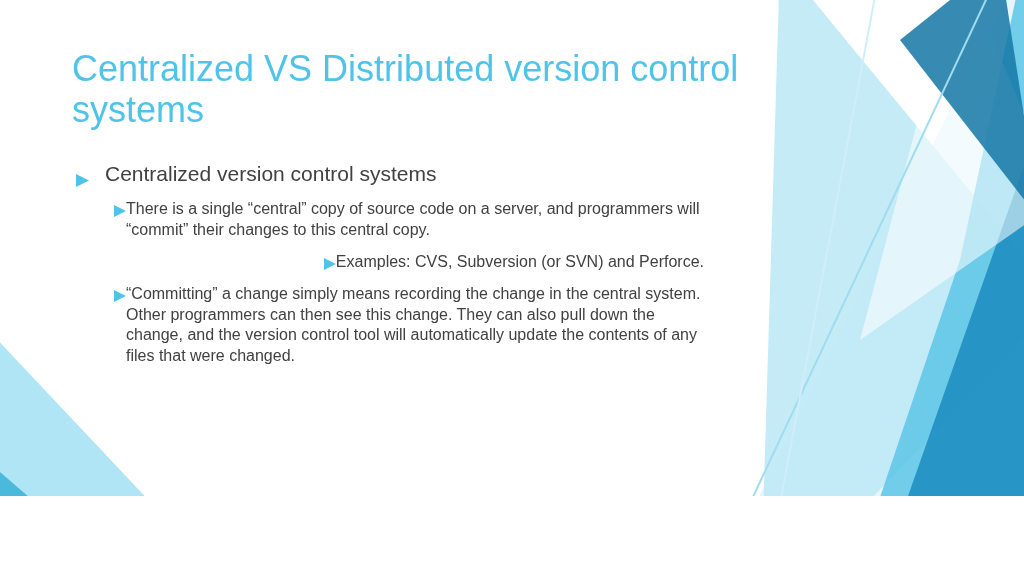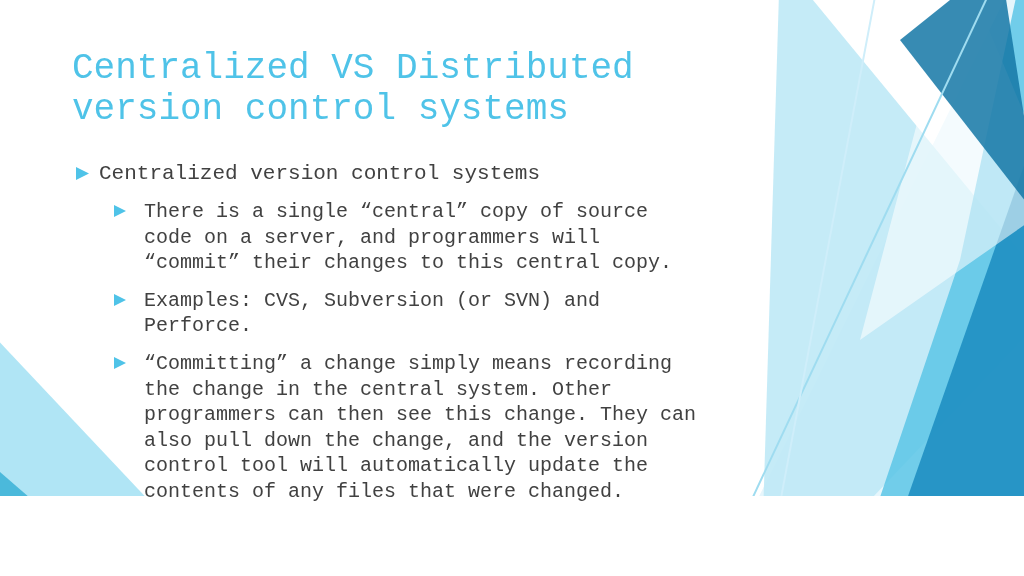--- a/index.html
+++ b/index.html
@@ -1,53 +1,53 @@
 <!DOCTYPE html>
 <html><head>
   <meta charset="utf-8">
   <style>
     * { margin: 0; padding: 0; box-sizing: border-box; }
     html, body { width: 1024px; height: 576px; overflow: hidden; font-family: "Segoe UI", "Trebuchet MS", Arial, sans-serif; }
     .slide {
       width: 1024px; height: 496px;
       background: #ffffff;
       position: relative;
-      font-family: Liberation Mono, monospace;
     }
     .bg-shapes { position: absolute; inset: 0; overflow: hidden; pointer-events: none; }
     .bg-shapes svg { position: absolute; top: 0; left: 0; }
     .content { position: relative; padding: 48px 80px 40px 72px; }
     .title {
       color: #4fc3e8;
       font-size: 36px;
       font-weight: 400;
       line-height: 1.15;
       margin-bottom: 30px;
       max-width: 720px;
     }
     .level1 {
       margin-left: 4px;
       margin-bottom: 12px;
       display: flex;
-      align-items: flex-start;
-      gap: 10px;
+      align-items: flex-end;
+      gap: 16px;
       color: #414141;
       font-size: 21px;
       line-height: 1.25;
     }
     .level2 {
       margin-left: 42px;
       margin-bottom: 12px;
       display: flex;
       align-items: flex-start;
-      gap: 18px;
+      gap: 0;
       color: #414141;
-      font-size: 20px;
+      font-size: 16px;
       line-height: 1.28;
       max-width: 590px;
+      justify-content: flex-end;
     }
     .bullet-icon {
       flex: 0 0 auto;
       margin-top: 6px;
     }
     .bullet-icon svg { display: block; }
   </style>
 </head>
 <body>
 

